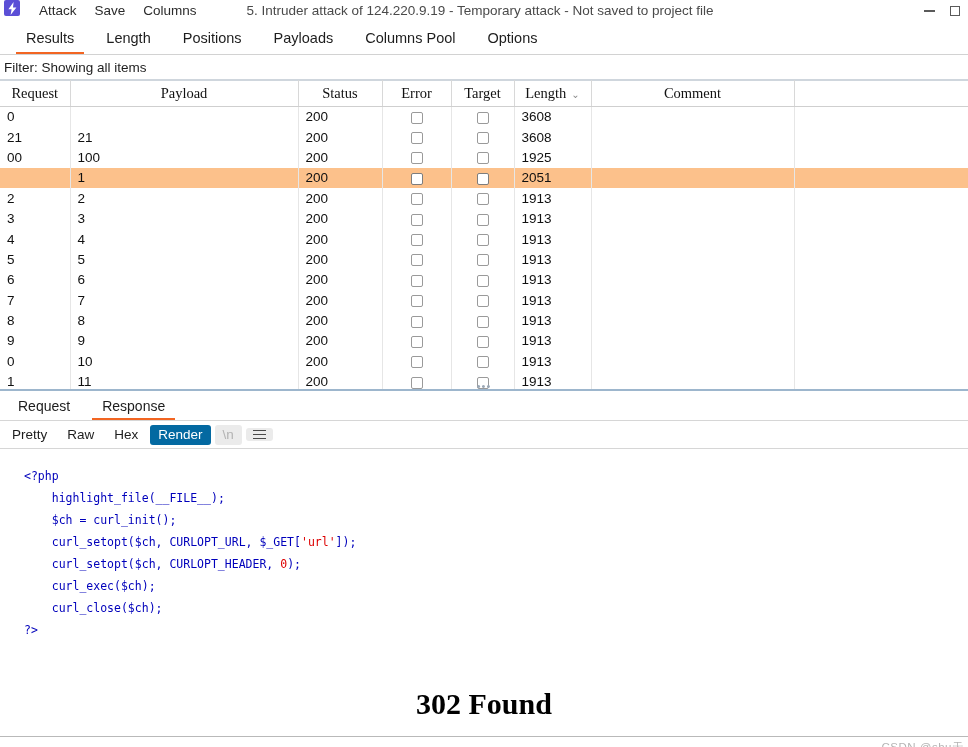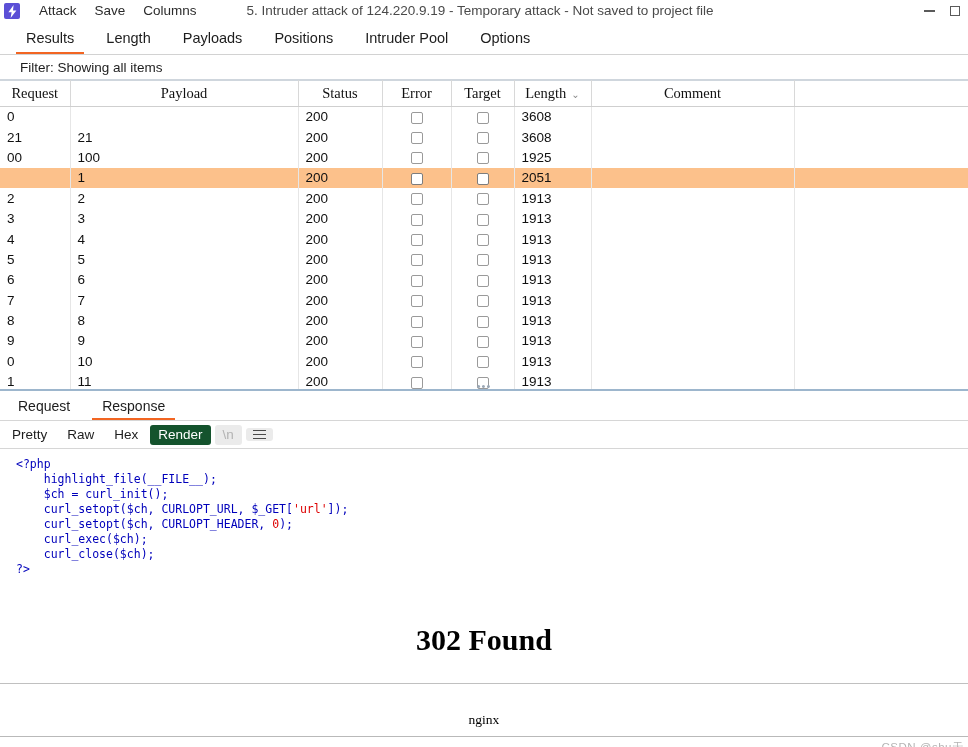--- a/index.html
+++ b/index.html
@@ -8,21 +8,21 @@
     width: 968px; height: 747px;
     overflow: hidden;
     background: #ffffff;
     font-family: "Liberation Sans", sans-serif;
     -webkit-font-smoothing: antialiased;
   }
   #app { position: relative; width: 968px; height: 747px; background: #ffffff; }
 
   
   .titlebar {
-    height: 22px; display: flex; align-items: center;
+    height: 22px; display: flex; 
     background: #ffffff; position: relative;
   }
   .burp-logo {
     width: 16px; height: 16px; margin-left: 4px; margin-right: 10px;
     background: #5b4fd6; border-radius: 2px;
     display: flex; align-items: center; justify-content: center;
     flex: none;
   }
   .burp-logo svg { display: block; }
   .menu-item {
@@ -59,21 +59,21 @@
     white-space: nowrap;
   }
   .mtab.active::after {
     content: ""; position: absolute; left: 6px; right: 6px; bottom: 0;
     height: 2.5px; background: #f26522;
   }
 
   
   .filterbar {
     height: 25px; display: flex; align-items: center;
-    padding-left: 20px; background: #ffffff;
+    padding-left: 4px; background: #ffffff;
     border-bottom: 1px solid #cfd6dd;
     font-size: 13.5px; color: #1d1d1d;
   }
 
   
   .tablewrap {
     position: relative; height: 311px; overflow: hidden;
     background: #ffffff; border-bottom: 1px solid #9db6cd;
   }
   table.results { border-collapse: collapse; width: 968px; table-layout: fixed; }
@@ -137,38 +137,38 @@
 
   
   .viewbar {
     height: 28px; display: flex; align-items: center; gap: 4px;
     padding: 0 4px; background: #ffffff; border-bottom: 1px solid #d6d6d6;
   }
   .vbtn {
     font-size: 13.5px; color: #1d1d1d; padding: 2px 8px;
     border-radius: 3px; cursor: default; line-height: 16px;
   }
-  .vbtn.active { background: #14532d; color: #ffffff; }
+  .vbtn.active { background: #0369a1; color: #ffffff; }
   .vbtn.dim { color: #b3b3b3; background: #ebebeb; }
   .vbtn.icon {
     background: #ebebeb; padding: 2px 7px; font-size: 13px; color: #4a4a4a;
     display: flex; align-items: center;
   }
   .hamb { display: flex; flex-direction: column; gap: 2.5px; }
   .hamb i { display: block; width: 13px; height: 1.6px; background: #4a4a4a; }
 
   
   .renderpane {
     position: relative; height: 288px; overflow: hidden;
     background: #ffffff; border-bottom: 1px solid #b9b9b9;
   }
   pre.phpcode {
-    margin: 0; padding: 8px 0 0 16px;
+    margin: 8px; padding: 8px 0 0 16px;
     font-family: "DejaVu Sans Mono", "Liberation Mono", monospace;
-    font-size: 11.5px; line-height: 15px; color: #000000;
+    font-size: 11.5px; line-height: 22px; color: #000000;
     white-space: pre;
   }
   .k-blue  { color: #0000bb; }
   .k-red   { color: #dd0000; }
   .k-plain { color: #000000; }
   .h1found {
     font-family: "Liberation Serif", serif;
     font-weight: bold; font-size: 30px; color: #000000;
     text-align: center; margin: 46px 0 0 0;
   }
@@ -211,23 +211,23 @@
       </div>
       <div class="win-btn clip">
         <span class="sqr"></span>
       </div>
     </div>
   </div>
 
   <div class="maintabs">
     <div class="mtab active">Results</div>
     <div class="mtab">Length</div>
+    <div class="mtab">Positions</div>
     <div class="mtab">Payloads</div>
-    <div class="mtab">Positions</div>
-    <div class="mtab">Intruder Pool</div>
+    <div class="mtab">Columns Pool</div>
     <div class="mtab">Options</div>
   </div>
 
   <div class="filterbar">
     <span>Filter: Showing all items</span>
   </div>
 
   <div class="tablewrap">
     <table class="results">
       <thead>

